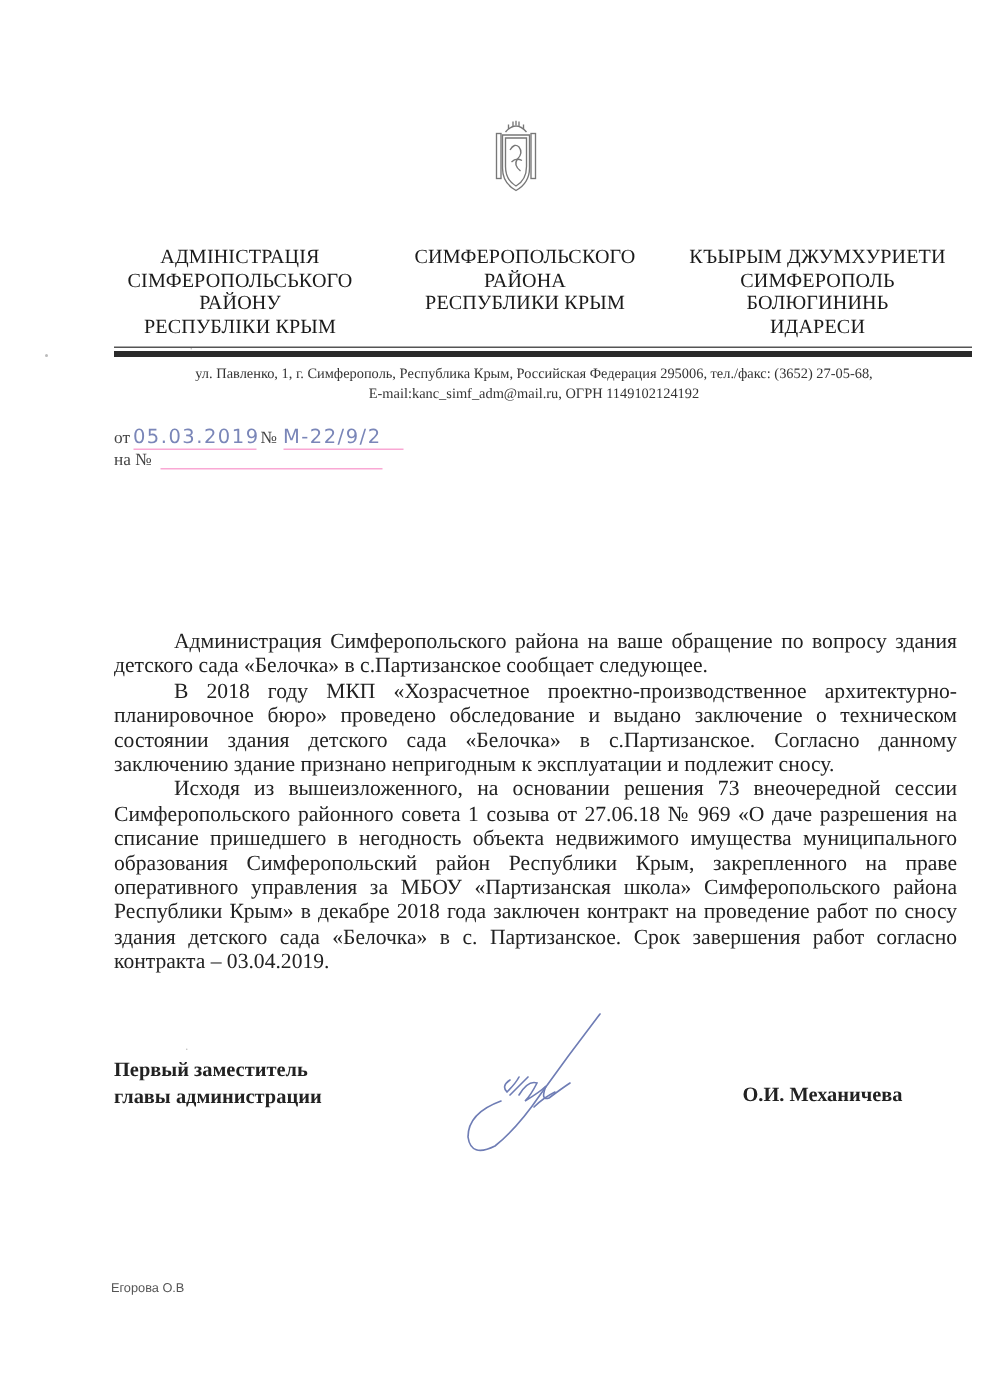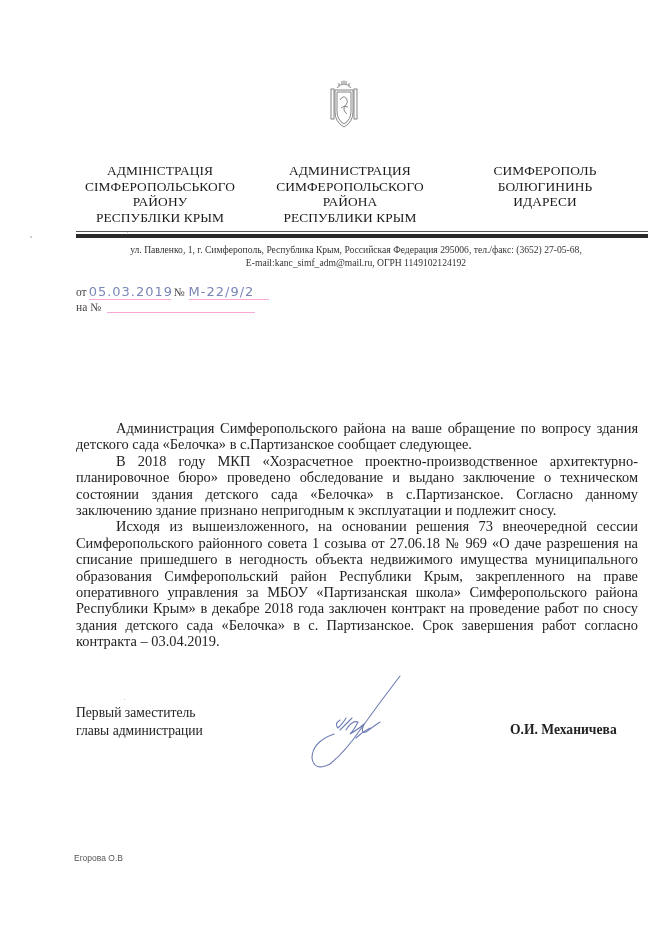--- a/index.html
+++ b/index.html
@@ -22,23 +22,23 @@
   .ref.r2 { top: 300px; }
   .hand { font-family: "DejaVu Sans", sans-serif; font-size: 13px; color: #7a86b8;
           letter-spacing: 1px; font-weight: normal; }
   .uline { display: inline-block; border-bottom: 1px solid #f9a8d4; }
   .ref .date { width: 82px; margin-left: 2px; margin-right: 3px; }
   .ref .num { width: 80px; margin-left: 4px; }
   .ref .blank { width: 148px; height: 12px; margin-left: 6px; vertical-align: bottom; }
   .body { position: absolute; left: 76px; top: 420px; width: 562px; font-size: 14.4px;
           line-height: 16.4px; text-align: justify; color: #222; }
   .body p { margin: 0; text-indent: 40px; }
-  .sig-left { position: absolute; left: 76px; top: 704px; font-weight: normal; font-size: 13.6px;
+  .sig-left { position: absolute; left: 76px; top: 704px; font-weight: bold; font-size: 13.6px;
               line-height: 18px; color: #222; }
-  .sig-right { position: absolute; left: 510px; top: 722px; font-weight: bold; font-size: 13.6px; color: #222; }
+  .sig-right { position: absolute; left: 495px; top: 722px; font-weight: bold; font-size: 13.6px; color: #222; }
   .signature { position: absolute; left: 300px; top: 672px; width: 110px; height: 105px; }
   .exec { position: absolute; left: 74px; top: 853px; font-family: "Liberation Sans", sans-serif;
           font-size: 8.5px; color: #555; }
   .speck { position: absolute; width: 2px; height: 2px; background: #bbb; border-radius: 1px; }
 </style>
 </head>
 <body>
 
 <svg class="emblem" viewBox="0 0 32 52">
   <g fill="none" stroke="#777" stroke-width="0.9">
@@ -53,26 +53,26 @@
   </g>
 </svg>
 
 <div class="hdr c1">
   <div>АДМІНІСТРАЦІЯ</div>
   <div>СІМФЕРОПОЛЬСЬКОГО</div>
   <div>РАЙОНУ</div>
   <div>РЕСПУБЛІКИ КРЫМ</div>
 </div>
 <div class="hdr c2">
-  <div>АДМИНИСТРАЦИЯ</div>
   <div>СИМФЕРОПОЛЬСКОГО</div>
   <div>РАЙОНА</div>
   <div>РЕСПУБЛИКИ КРЫМ</div>
 </div>
 <div class="hdr c3">
+  <div>КЪЫРЫМ ДЖУМХУРИЕТИ</div>
   <div>СИМФЕРОПОЛЬ</div>
   <div>БОЛЮГИНИНЬ</div>
   <div>ИДАРЕСИ</div>
 </div>
 
 <div class="rule-thin"></div>
 <div class="rule-thick"></div>
 
 <div class="addr">
   <div>ул. Павленко, 1, г. Симферополь, Республика Крым, Российская Федерация  295006,  тел./факс: (3652) 27-05-68,</div>

